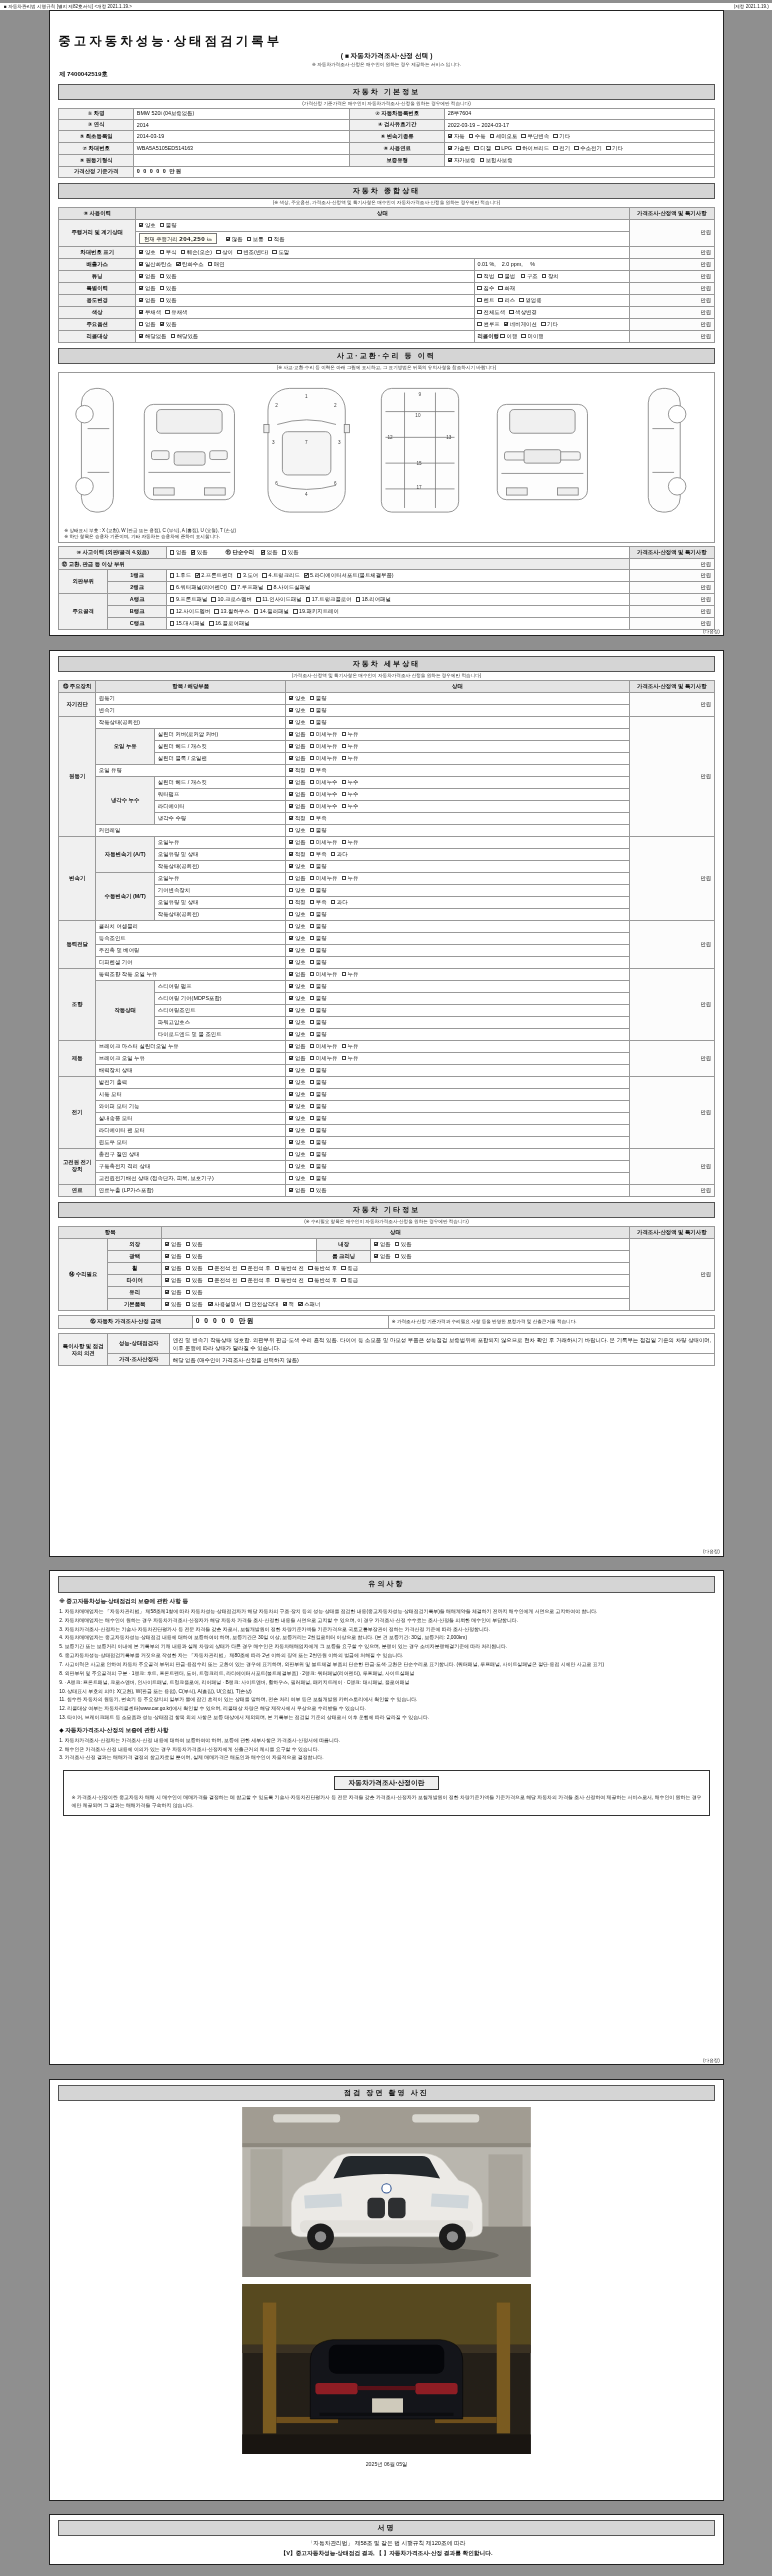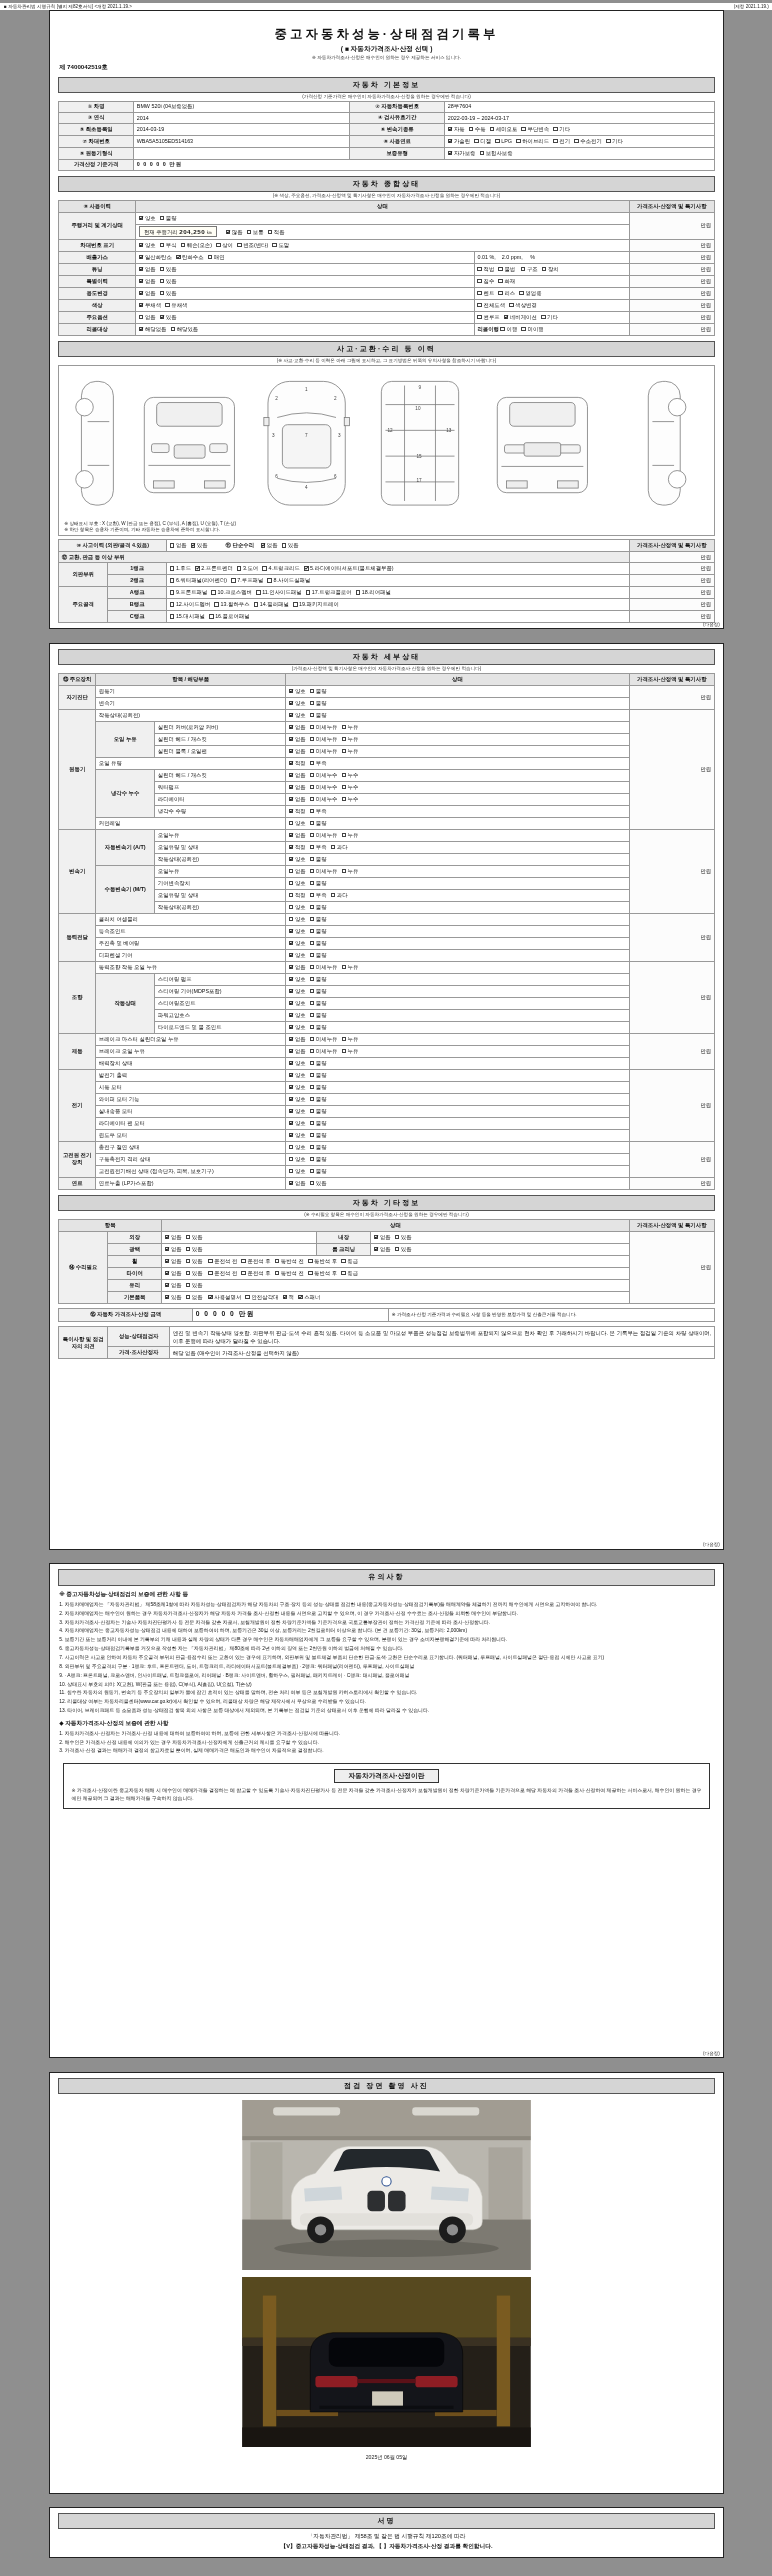--- a/index.html
+++ b/index.html
@@ -1,21 +1,21 @@
 <!DOCTYPE html>
 <html style="font-size:8.2px"><head>
 <meta charset="utf-8">
 <style>
 *{box-sizing:border-box;margin:0;padding:0}
 body{background:#8f8f8f;font-family:"Liberation Sans","DejaVu Sans",sans-serif;font-size:5.7px;color:#111;width:773px;min-height:2576px;margin:0 auto;padding-top:3.1px}
 .canvas{width:773px;margin:0 auto}
 .topstrip{width:773px;background:#fff;font-size:4.6px;color:#222;padding:1px 4.1px;display:flex;justify-content:space-between}
 .sheet{width:675px;margin:0 auto;background:#fff;border:0.5px solid #222;padding:5.2px 8.2px;position:relative}
 .gap{height:13.4px}
-h1{font-size:12.4px;letter-spacing:3.1px;text-align:center;font-weight:bold;margin-top:10px}
+h1{font-size:12.4px;letter-spacing:3.1px;text-align:left;font-weight:bold;margin-top:17px}
 .t-opt{text-align:center;font-size:6.7px;font-weight:bold;margin-top:1.5px}
 .t-note{text-align:center;font-size:4.6px;color:#333;margin:1px 0 3.1px}
 .doc-no{font-size:6.2px;font-weight:bold;margin:2.1px 0 3.1px 1px}
 .sec-head{background:#d5d5d5;border:0.5px solid #555;text-align:center;font-weight:bold;font-size:7px;letter-spacing:2.1px;padding:2.1px 0;margin-top:5.2px}
 .sec-note{text-align:center;font-size:4.6px;color:#333;padding:1px 0 1.5px}
 table{border-collapse:collapse;width:100%;table-layout:fixed}
 .tbl th,.tbl td{border:0.5px solid #999;padding:1.5px 2.6px;font-size:5.4px;vertical-align:middle;word-break:break-all}
 .tbl th{background:#e4e4e4;font-weight:bold;text-align:center;padding:2.1px 1px}
 .lbl{background:#f0f0f0;text-align:center;font-weight:bold}
 .price{text-align:right;padding-right:8.2px;background:#fcfcfc}

